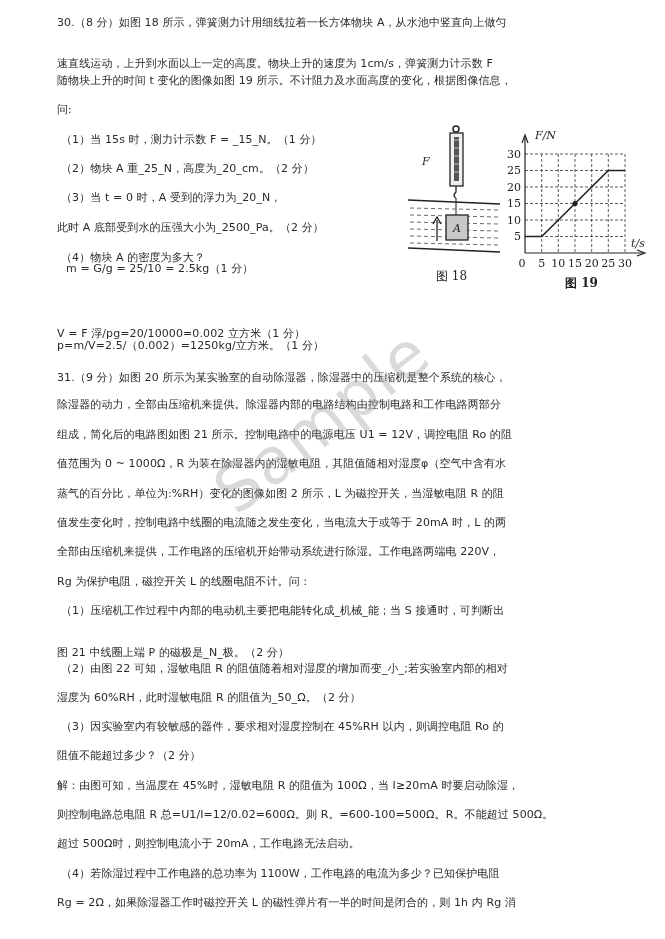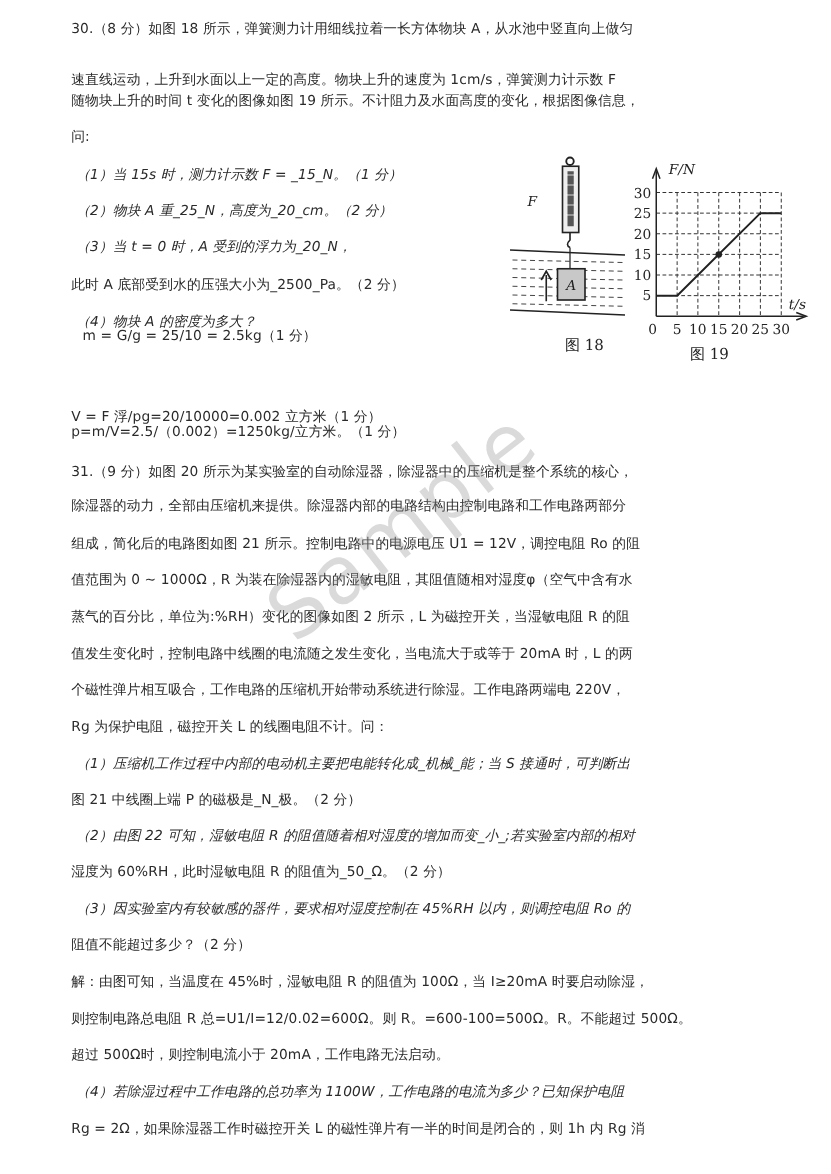--- a/index.html
+++ b/index.html
@@ -5,21 +5,21 @@
   html, body { margin: 0; padding: 0; background: #ffffff; }
   body {
     width: 665px; height: 939px; position: relative; overflow: hidden;
     font-family: "DejaVu Sans", "Liberation Sans", sans-serif;
     color: #2a2a2a;
   }
   .line {
     position: absolute; left: 57px; white-space: nowrap;
     font-size: 11px; line-height: 18px; letter-spacing: 0.1px;
   }
-  .line.ind { left: 61px; font-style: italic; }
+  .line.ind { left: 61px; }
   .line.ind2 { left: 66px; }
   .watermark {
     position: absolute; left: 200px; top: 470px;
     font-size: 64px; color: rgba(150,150,150,0.35);
     transform: rotate(-38deg); transform-origin: left top;
     font-family: "DejaVu Sans", sans-serif; letter-spacing: 2px;
     pointer-events: none;
   }
   .fig { position: absolute; }
   .fig-caption {
@@ -44,24 +44,24 @@
 <div class="line ind2" style="top:260px">m = G/g = 25/10 = 2.5kg（1 分）</div>
 <div class="line" style="top:325px">V = F 浮/pg=20/10000=0.002 立方米（1 分）</div>
 <div class="line" style="top:337px">p=m/V=2.5/（0.002）=1250kg/立方米。（1 分）</div>
 
 <div class="line" style="top:369px">31.（9 分）如图 20 所示为某实验室的自动除湿器，除湿器中的压缩机是整个系统的核心，</div>
 <div class="line" style="top:396px">除湿器的动力，全部由压缩机来提供。除湿器内部的电路结构由控制电路和工作电路两部分</div>
 <div class="line" style="top:426px">组成，简化后的电路图如图 21 所示。控制电路中的电源电压 U1 = 12V，调控电阻 Ro 的阻</div>
 <div class="line" style="top:455px">值范围为 0 ~ 1000Ω，R 为装在除湿器内的湿敏电阻，其阻值随相对湿度φ（空气中含有水</div>
 <div class="line" style="top:485px">蒸气的百分比，单位为:%RH）变化的图像如图 2 所示，L 为磁控开关，当湿敏电阻 R 的阻</div>
 <div class="line" style="top:514px">值发生变化时，控制电路中线圈的电流随之发生变化，当电流大于或等于 20mA 时，L 的两</div>
-<div class="line" style="top:543px">个磁性弹片相互吸合，工作电路的压缩机开始带动系统进行除湿。工作电路两端电 220V，</div>
+<div class="line" style="top:543px">全部由压缩机来提供，工作电路的压缩机开始带动系统进行除湿。工作电路两端电 220V，</div>
 <div class="line" style="top:573px">Rg 为保护电阻，磁控开关 L 的线圈电阻不计。问：</div>
 <div class="line ind" style="top:602px">（1）压缩机工作过程中内部的电动机主要把电能转化成_机械_能；当 S 接通时，可判断出</div>
-<div class="line" style="top:631px">图 21 中线圈上端 P 的磁极是_N_极。（2 分）</div>
+<div class="line" style="top:644px">图 21 中线圈上端 P 的磁极是_N_极。（2 分）</div>
 <div class="line ind" style="top:660px">（2）由图 22 可知，湿敏电阻 R 的阻值随着相对湿度的增加而变_小_;若实验室内部的相对</div>
 <div class="line" style="top:689px">湿度为 60%RH，此时湿敏电阻 R 的阻值为_50_Ω。（2 分）</div>
 <div class="line ind" style="top:718px">（3）因实验室内有较敏感的器件，要求相对湿度控制在 45%RH 以内，则调控电阻 Ro 的</div>
 <div class="line" style="top:747px">阻值不能超过多少？（2 分）</div>
 <div class="line" style="top:777px">解：由图可知，当温度在 45%时，湿敏电阻 R 的阻值为 100Ω，当 I≥20mA 时要启动除湿，</div>
 <div class="line" style="top:806px">则控制电路总电阻 R 总=U1/I=12/0.02=600Ω。则 R。=600-100=500Ω。R。不能超过 500Ω。</div>
 <div class="line" style="top:835px">超过 500Ω时，则控制电流小于 20mA，工作电路无法启动。</div>
 <div class="line ind" style="top:865px">（4）若除湿过程中工作电路的总功率为 1100W，工作电路的电流为多少？已知保护电阻</div>
 <div class="line" style="top:894px">Rg = 2Ω，如果除湿器工作时磁控开关 L 的磁性弹片有一半的时间是闭合的，则 1h 内 Rg 消</div>
 
@@ -92,21 +92,21 @@
       <line x1="10" y1="123" x2="98" y2="125"></line>
     </g>
 
     <rect x="46" y="95" width="22" height="25" fill="#c8c8c8" stroke="#222" stroke-width="1.3"></rect>
 
     <line x1="37" y1="121" x2="37" y2="100" stroke="#222" stroke-width="1.3"></line>
     <path d="M33 104 L37 97 L41 104" fill="none" stroke="#222" stroke-width="1.3"></path>
     <text x="22" y="45" class="axis-label" font-size="13">F</text>
     <text x="53" y="112" class="axis-label" font-size="12">A</text>
   </svg>
-  <div class="fig-caption" style="left:52px; top:148px;text-align:center;">图 18</div>
+  <div class="fig-caption" style="left:36px; top:148px;text-align:center;">图 18</div>
 </div>
 
 <div class="fig" style="left:505px; top:125px; width:160px; height:170px;">
   <svg width="160" height="150" viewBox="0 0 160 150">
 
     <g stroke="#333" stroke-width="0.8" stroke-dasharray="3,2">
       <line x1="20" y1="29" x2="120" y2="29"></line>
       <line x1="20" y1="45.5" x2="120" y2="45.5"></line>
       <line x1="20" y1="62" x2="120" y2="62"></line>
       <line x1="20" y1="78.5" x2="120" y2="78.5"></line>
@@ -137,16 +137,16 @@
     <text x="16" y="49" class="tick" text-anchor="end">25</text>
     <text x="16" y="33" class="tick" text-anchor="end">30</text>
     <text x="17" y="142" class="tick" text-anchor="middle">0</text>
     <text x="36.7" y="142" class="tick" text-anchor="middle">5</text>
     <text x="53.3" y="142" class="tick" text-anchor="middle">10</text>
     <text x="70" y="142" class="tick" text-anchor="middle">15</text>
     <text x="86.7" y="142" class="tick" text-anchor="middle">20</text>
     <text x="103.3" y="142" class="tick" text-anchor="middle">25</text>
     <text x="120" y="142" class="tick" text-anchor="middle">30</text>
   </svg>
-  <div class="fig-caption" style="left:47px; top:150px;">图 19</div>
+  <div class="fig-caption" style="left:60px; top:150px;font-weight:bold;">图 19</div>
 </div>
 
 <div class="watermark">Sample</div>
 
 </body></html>

